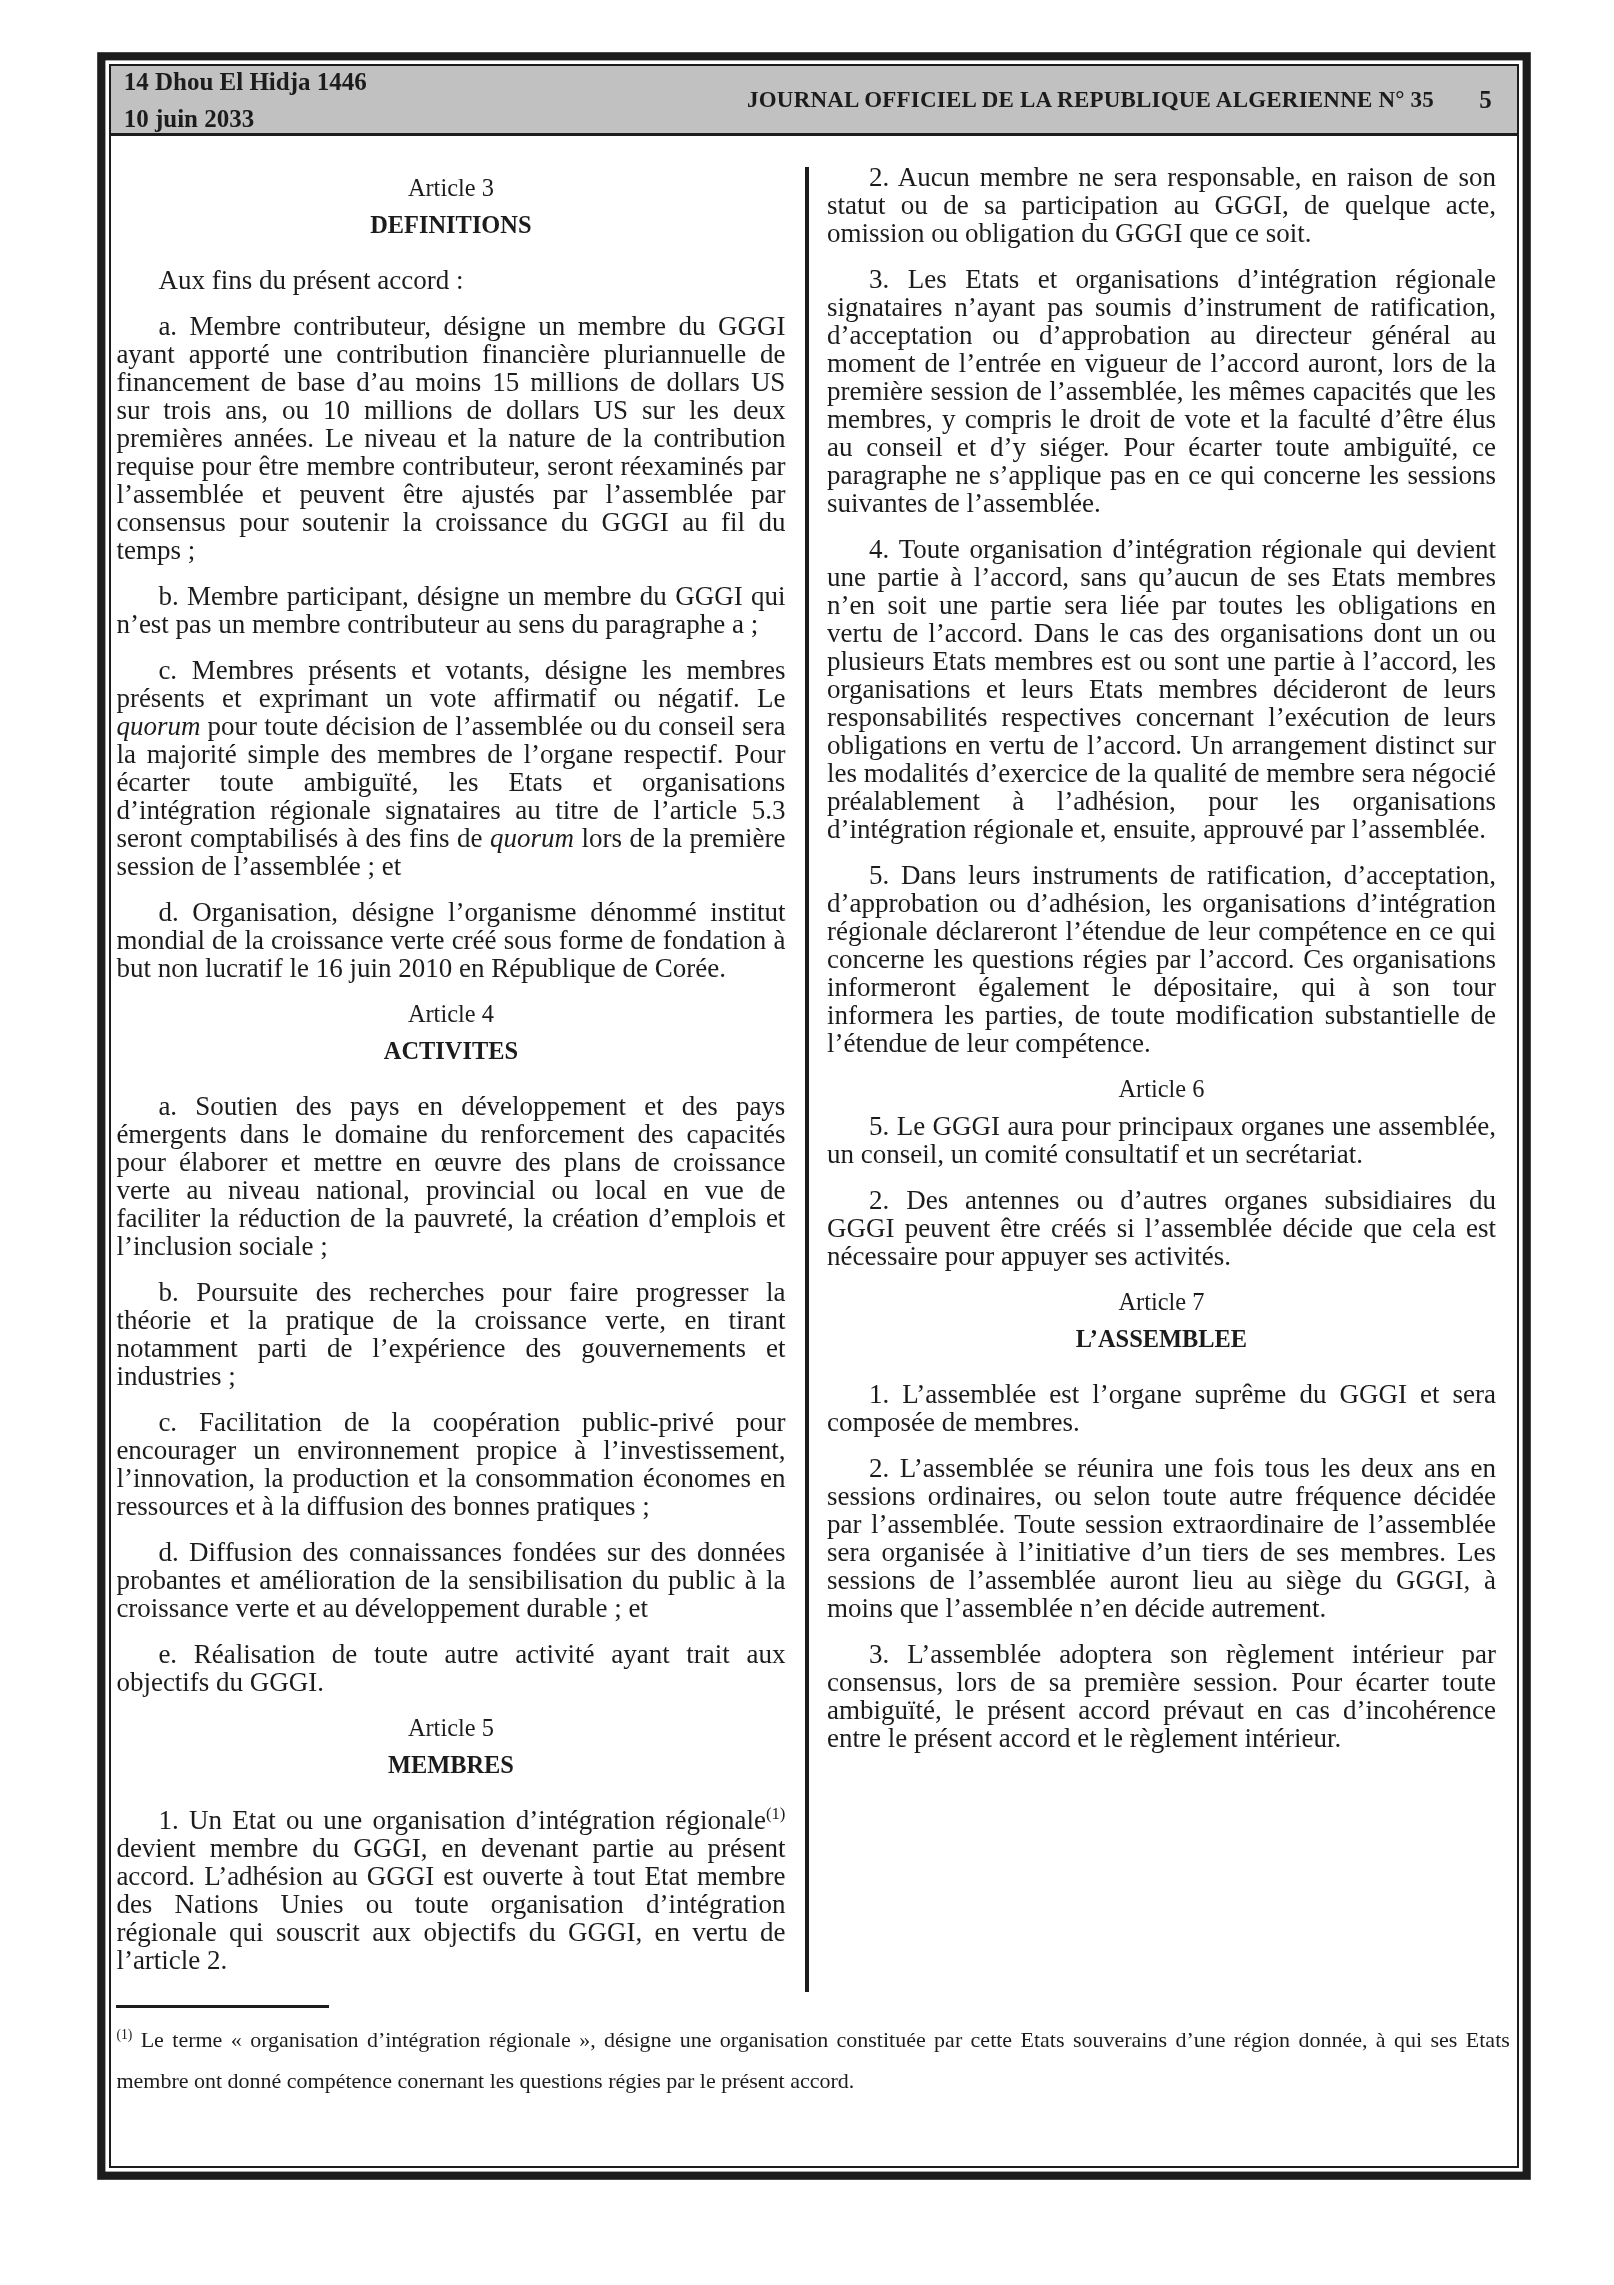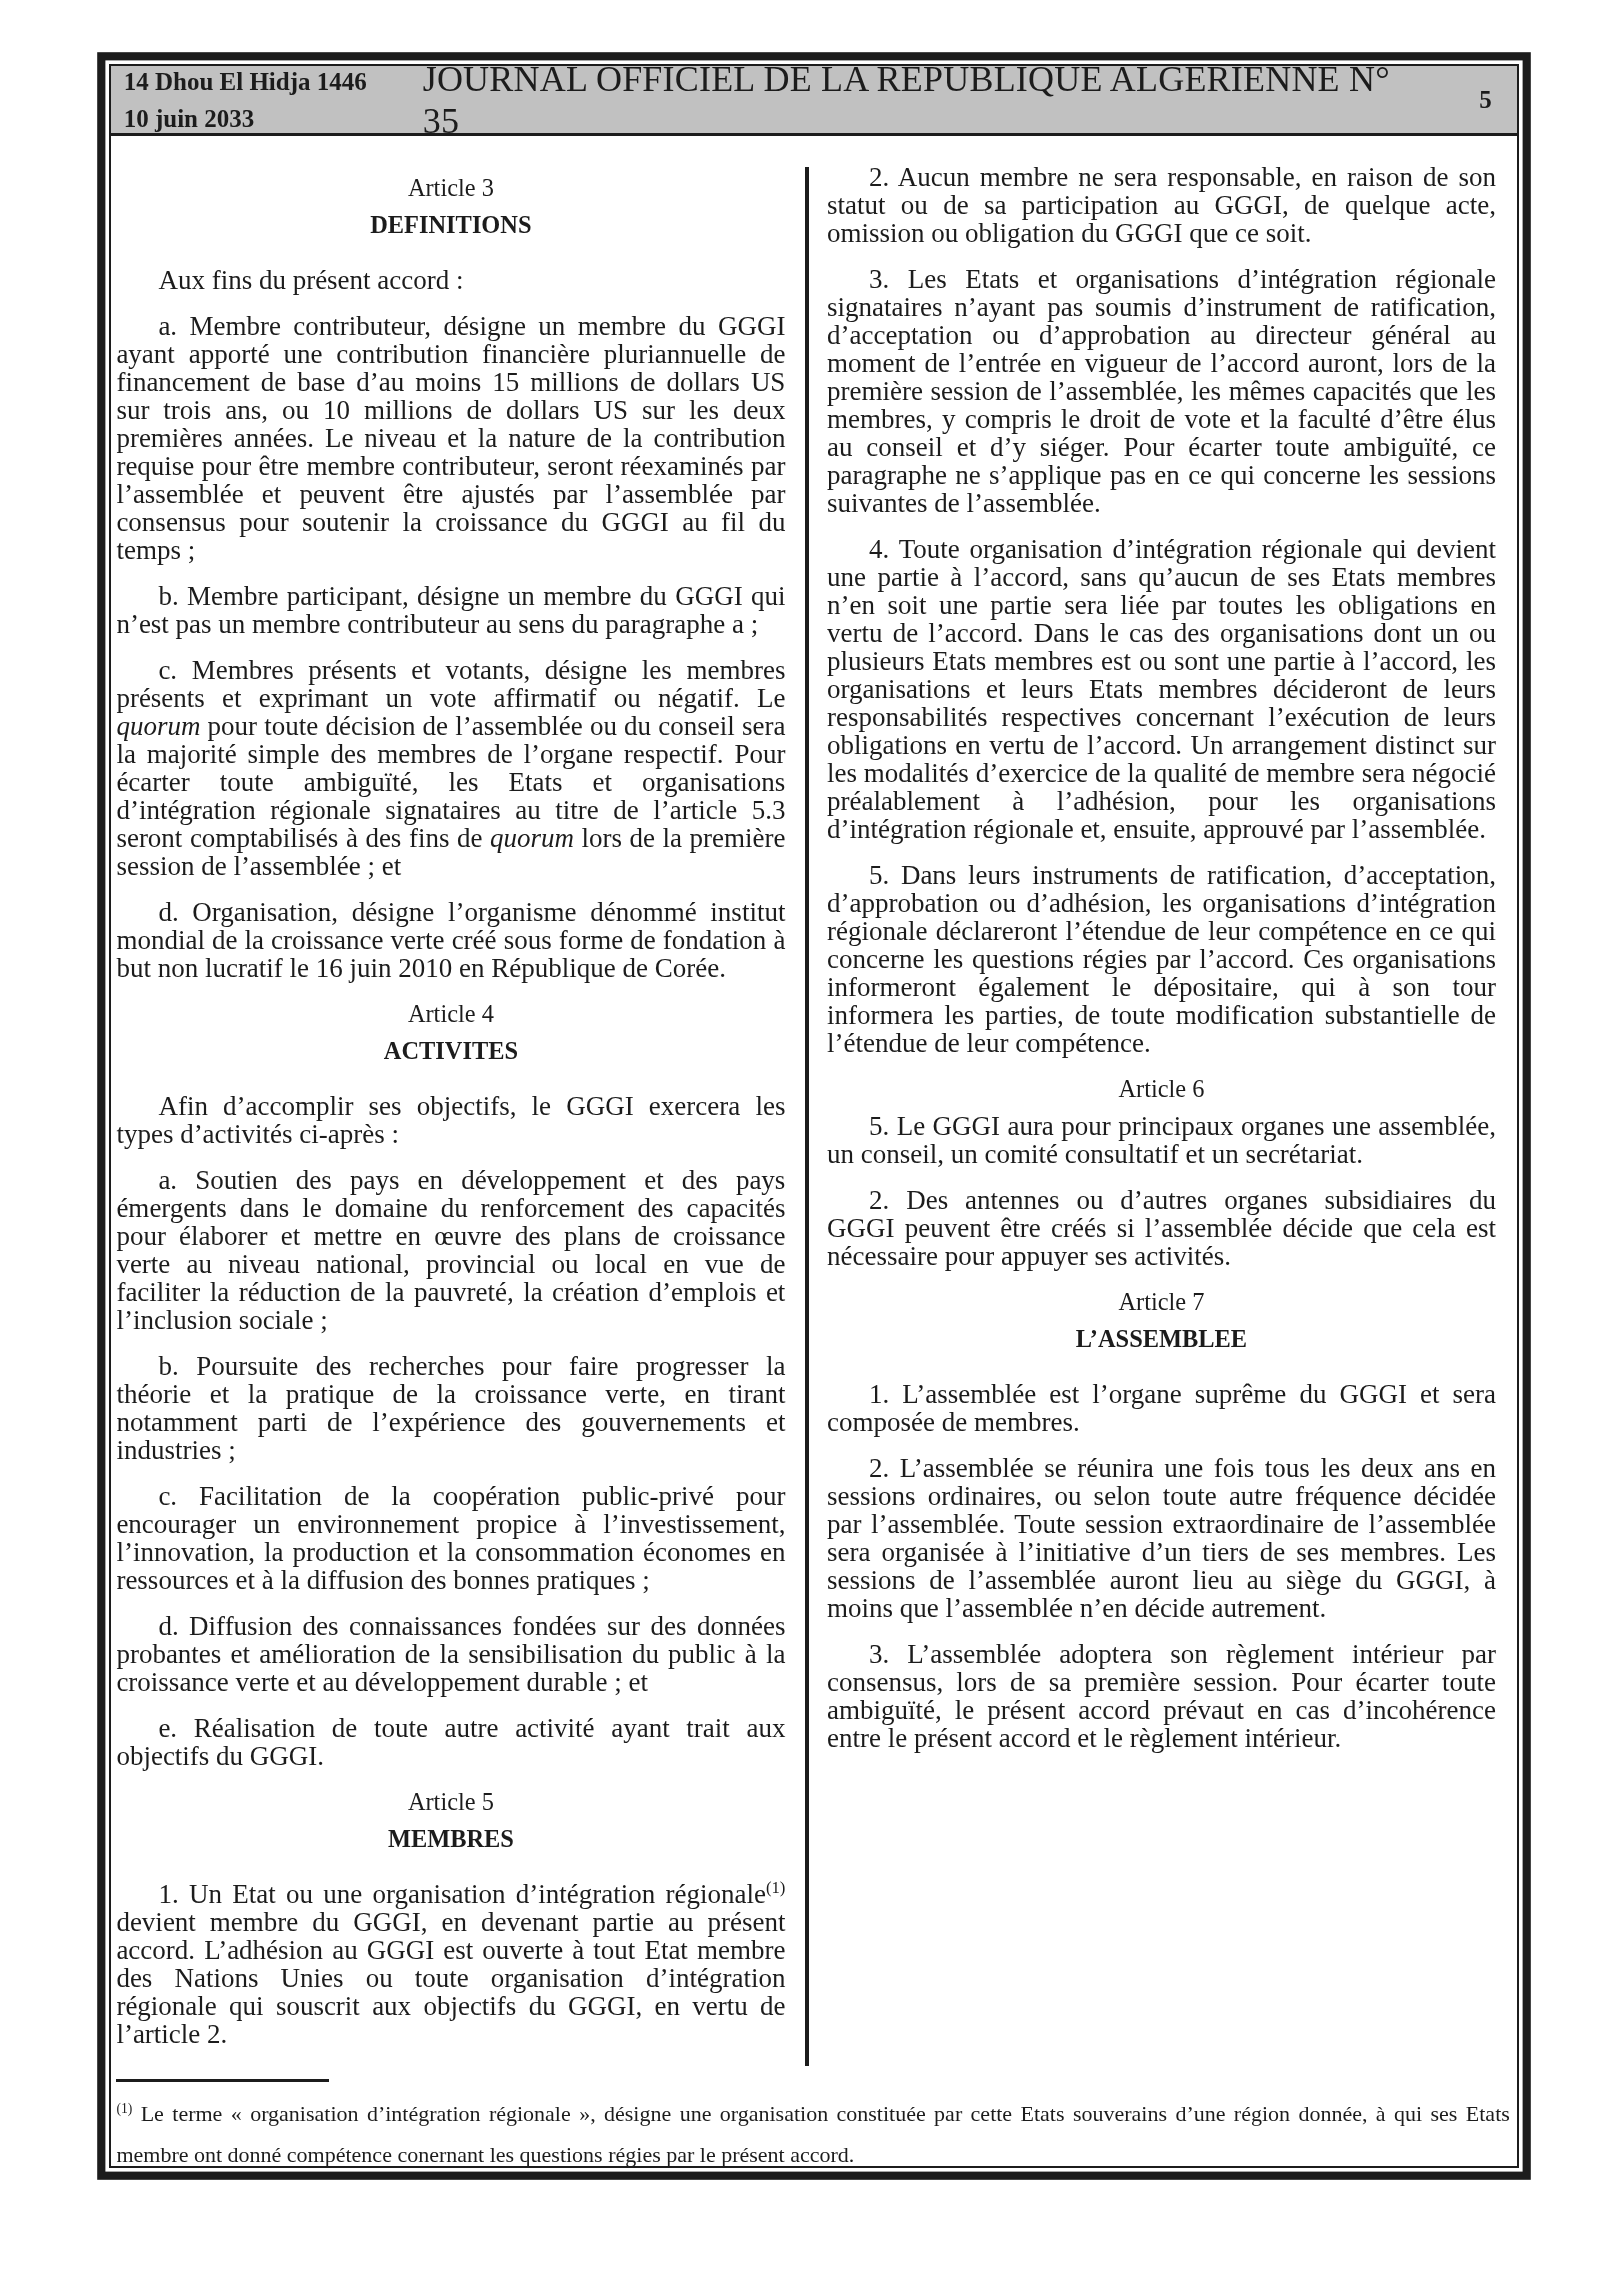--- a/index.html
+++ b/index.html
@@ -28,22 +28,22 @@
     background:var(--header-bg);
     border-bottom:3.6px solid var(--ink);
     display:flex;align-items:center;
     padding:0 9px 0 12.7px;
   }
   .masthead .dates{
     width:299px;
     font-weight:bold;font-size:25px;line-height:37px;
   }
   .masthead .journal-title{
-    flex:1;text-align:left;
-    font-weight:normal;font-size:36px;letter-spacing:0.2px;
+    flex:1;text-align:right;
+    font-weight:bold;font-size:23px;letter-spacing:0.2px;
   }
   .masthead .pageno{
     width:74px;text-align:right;
     font-weight:bold;font-size:25px;padding-right:16.3px;
   }
   .columns{
     display:flex;align-items:stretch;
     padding:27px 9px 0 5.4px;
   }
   .col{width:669px;}
@@ -97,21 +97,20 @@
     <div class="col">
         <div class="art-no">Article 3</div>
         <div class="art-title">DEFINITIONS</div>
         <p class="body-p">Aux fins du présent accord :</p>
         <p class="body-p">a. Membre contributeur, désigne un membre du GGGI ayant apporté une contribution financière pluriannuelle de financement de base d’au moins 15 millions de dollars US sur trois ans, ou 10 millions de dollars US sur les deux premières années. Le niveau et la nature de la contribution requise pour être membre contributeur, seront réexaminés par l’assemblée et peuvent être ajustés par l’assemblée par consensus pour soutenir la croissance du GGGI au fil du temps ;</p>
         <p class="body-p">b. Membre participant, désigne un membre du GGGI qui n’est pas un membre contributeur au sens du paragraphe a ;</p>
         <p class="body-p">c. Membres présents et votants, désigne les membres présents et exprimant un vote affirmatif ou négatif. Le <i>quorum</i> pour toute décision de l’assemblée ou du conseil sera la majorité simple des membres de l’organe respectif. Pour écarter toute ambiguïté, les Etats et organisations d’intégration régionale signataires au titre de l’article 5.3 seront comptabilisés à des fins de <i>quorum</i> lors de la première session de l’assemblée ; et</p>
         <p class="body-p">d. Organisation, désigne l’organisme dénommé institut mondial de la croissance verte créé sous forme de fondation à but non lucratif le 16 juin 2010 en République de Corée.</p>
         <div class="art-no">Article 4</div>
         <div class="art-title">ACTIVITES</div>
-        <p class="body-p">Afin d’accomplir ses objectifs, le GGGI exercera les types d’activités ci-après :</p>
         <p class="body-p">a. Soutien des pays en développement et des pays émergents dans le domaine du renforcement des capacités pour élaborer et mettre en œuvre des plans de croissance verte au niveau national, provincial ou local en vue de faciliter la réduction de la pauvreté, la création d’emplois et l’inclusion sociale ;</p>
         <p class="body-p">b. Poursuite des recherches pour faire progresser la théorie et la pratique de la croissance verte, en tirant notamment parti de l’expérience des gouvernements et industries ;</p>
         <p class="body-p">c. Facilitation de la coopération public-privé pour encourager un environnement propice à l’investissement, l’innovation, la production et la consommation économes en ressources et à la diffusion des bonnes pratiques ;</p>
         <p class="body-p">d. Diffusion des connaissances fondées sur des données probantes et amélioration de la sensibilisation du public à la croissance verte et au développement durable ; et</p>
         <p class="body-p">e. Réalisation de toute autre activité ayant trait aux objectifs du GGGI.</p>
         <div class="art-no">Article 5</div>
         <div class="art-title">MEMBRES</div>
         <p class="body-p">1. Un Etat ou une organisation d’intégration régionale<sup>(1)</sup> devient membre du GGGI, en devenant partie au présent accord. L’adhésion au GGGI est ouverte à tout Etat membre des Nations Unies ou toute organisation d’intégration régionale qui souscrit aux objectifs du GGGI, en vertu de l’article 2.</p>
       </div>
     <div class="divider"></div>

